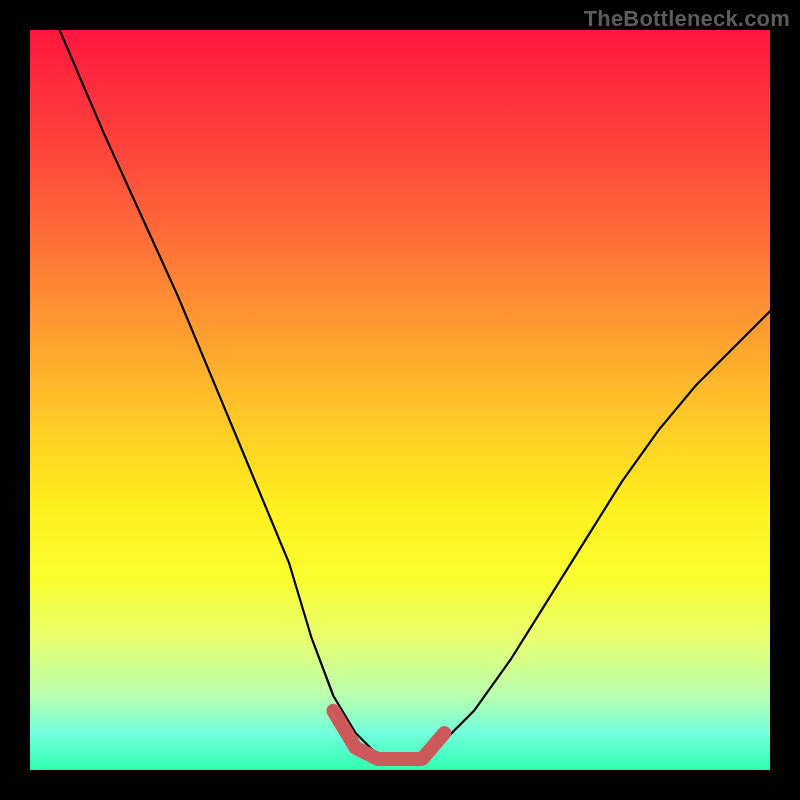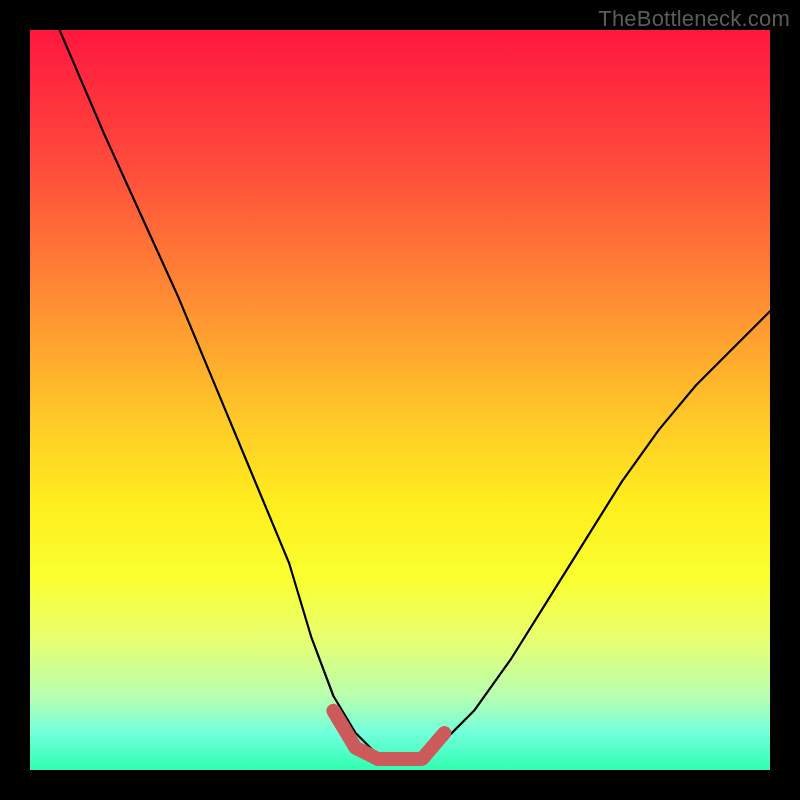--- a/index.html
+++ b/index.html
@@ -29,21 +29,21 @@
       #72ffdc 95%,
       #2fffb0 100%
     );
   }
   .watermark {
     position: absolute;
     top: 6px;
     right: 10px;
     color: #5c5c5c;
     font-size: 22px;
-    font-weight: 400;
+    font-weight: 700;
     letter-spacing: 0.2px;
   }
   svg.curves {
     position: absolute;
     left: 0; top: 0;
     width: 740px; height: 740px;
   }
 </style>
 </head>
 <body>

